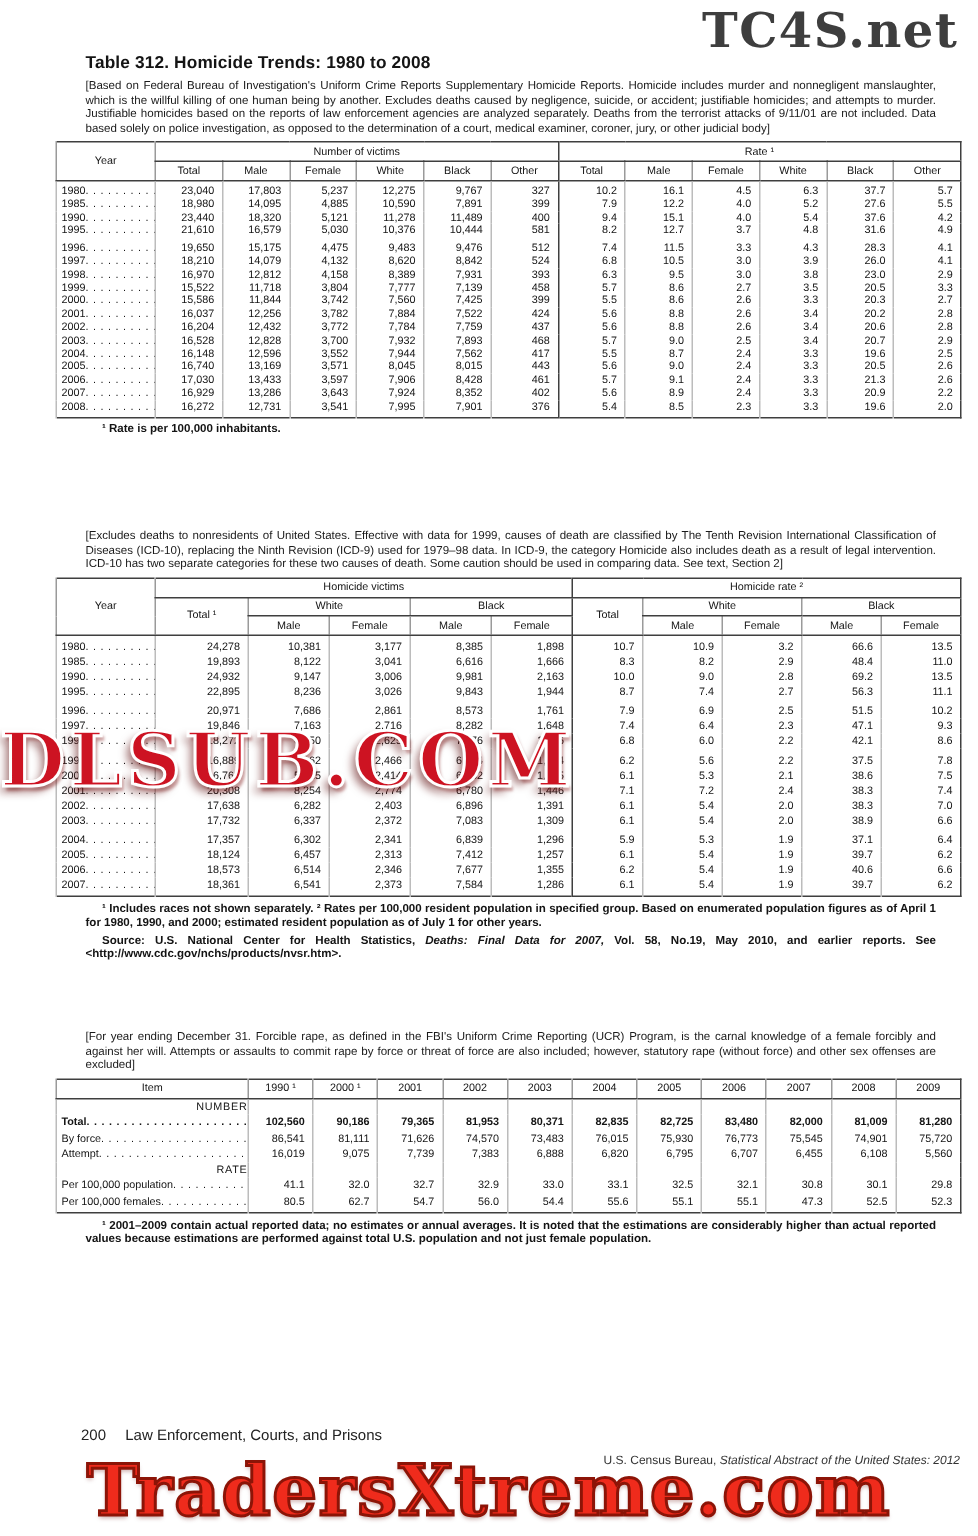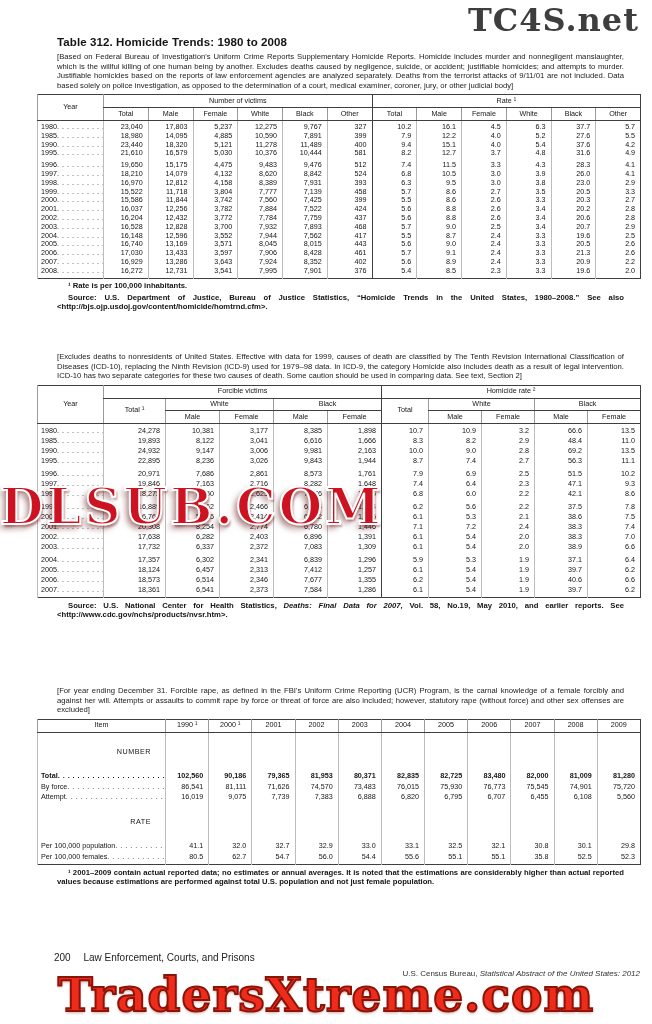--- a/index.html
+++ b/index.html
@@ -17,21 +17,21 @@
   #t314 td{line-height:10.5px;}
   .t td.stub{text-align:left;padding:0 0 0 3px;overflow:hidden;white-space:nowrap;}
   .t tr.gap td{padding-top:3px;}
   .t tbody tr:first-child td{padding-top:2px;}
   .t tbody tr:last-child td{padding-bottom:2px;}
   .dots{letter-spacing:.5px;}
   #t312 td:nth-child(8){border-left:1px solid #3f3f3f;}
   #t313 td:nth-child(7){border-left:1px solid #3f3f3f;}
   .maj{border-left:1px solid #3f3f3f !important;}
   .fn{font-size:7.7px;line-height:9.4px;margin:2.5px 0 0 0;text-indent:11px;text-align:justify;font-weight:bold;}
-  .sectlabel{text-align:center;letter-spacing:.5px;padding:14px !important;}
+  .sectlabel{text-align:center;letter-spacing:.5px;padding:0 !important;}
   .boldrow td{font-weight:bold;}
   #footer-left{position:absolute;left:54px;top:952px;font-size:10px;color:#222;}
   #footer-left span{margin-right:10px;}
   #footer-right{position:absolute;right:12px;top:969px;font-size:8px;color:#333;z-index:1;margin-left:36px;}
   #wm-top{position:absolute;top:1px;right:13px;font-family:"DejaVu Serif",serif;font-weight:bold;font-size:32px;color:#3e3e3e;letter-spacing:1px;z-index:5;}
   #wm-mid{position:absolute;top:477px;left:0;width:100%;text-align:left;font-family:"DejaVu Serif",serif;font-weight:bold;font-size:50px;letter-spacing:3px;color:#cd1322;-webkit-text-stroke:2px #ffffff;text-shadow:-3px 4px 6px rgba(90,10,10,.55),2px 3px 2px rgba(120,0,0,.35);z-index:6;}
   #wm-bottom{position:absolute;bottom:2px;left:0;width:100%;text-align:center;font-family:"DejaVu Serif",serif;font-weight:bold;font-size:47px;letter-spacing:1px;color:#ef2b1c;-webkit-text-stroke:2px #8c1407;text-shadow:0 2px 3px rgba(100,10,0,.35);z-index:6;}
 </style>
 </head>
 <body>
@@ -317,37 +317,36 @@
           <td class="num">5.4</td>
           <td class="num">8.5</td>
           <td class="num">2.3</td>
           <td class="num">3.3</td>
           <td class="num">19.6</td>
           <td class="num">2.0</td>
         </tr>
       </tbody>
   </table>
   <p class="fn">¹ Rate is per 100,000 inhabitants.</p>
-  <p class="fn">Source: U.S. Department of Justice, Bureau of Justice Statistics, “Homicide Trends in the United States, 1980–2008.” See also &lt;http://bjs.ojp.usdoj.gov/content/homicide/homtrnd.cfm&gt;.</p>
 </div>
 
 <div class="sec" id="sec313">
   <p class="note">[Excludes deaths to nonresidents of United States. Effective with data for 1999, causes of death are classified by The Tenth Revision International Classification of Diseases (ICD-10), replacing the Ninth Revision (ICD-9) used for 1979–98 data. In ICD-9, the category Homicide also includes death as a result of legal intervention. ICD-10 has two separate categories for these two causes of death. Some caution should be used in comparing data. See text, Section 2]</p>
   <table class="t" id="t313">
     <colgroup>
       <col style="width:66px">
         <col style="width:62px">
         <col span="4" style="width:54px">
         <col style="width:47px">
         <col span="4" style="width:53px">
     </colgroup>
     <thead>
       <tr>
         <th rowspan="3">Year</th>
-        <th colspan="5">Forcible victims</th>
+        <th colspan="5">Homicide victims</th>
         <th colspan="5" class="maj">Homicide rate ²</th>
       </tr>
       <tr>
         <th rowspan="2">Total ¹</th>
         <th colspan="2">White</th>
         <th colspan="2">Black</th>
         <th rowspan="2" class="maj">Total</th>
         <th colspan="2">White</th>
         <th colspan="2">Black</th>
       </tr>
@@ -566,20 +565,21 @@
           <td class="num">7,584</td>
           <td class="num">1,286</td>
           <td class="num">6.1</td>
           <td class="num">5.4</td>
           <td class="num">1.9</td>
           <td class="num">39.7</td>
           <td class="num">6.2</td>
         </tr>
       </tbody>
   </table>
+  <p class="fn">¹ Includes races not shown separately. ² Rates per 100,000 resident population in specified group. Based on enumerated population figures as of April 1 for 1980, 1990, and 2000; estimated resident population as of July 1 for other years.</p>
   <p class="fn"><span>Source: U.S. National Center for Health Statistics, </span><i>Deaths: Final Data for 2007,</i><span> Vol. 58, No.19, May 2010, and earlier reports. See &lt;http://www.cdc.gov/nchs/products/nvsr.htm&gt;.</span></p>
 </div>
 
 <div class="sec" id="sec314">
   <p class="note">[For year ending December 31. Forcible rape, as defined in the FBI's Uniform Crime Reporting (UCR) Program, is the carnal knowledge of a female forcibly and against her will. Attempts or assaults to commit rape by force or threat of force are also included; however, statutory rape (without force) and other sex offenses are excluded]</p>
   <table class="t" id="t314">
     <colgroup>
         <col style="width:128px">
         <col span="11" style="width:43.18px">
       </colgroup>
@@ -687,21 +687,21 @@
         <tr>
           <td class="stub"><span class="yv">Per 100,000 females</span><span class="dots">. . . . . . . . . . . . . . . . . . . . . . . .</span></td>
           <td class="num">80.5</td>
           <td class="num">62.7</td>
           <td class="num">54.7</td>
           <td class="num">56.0</td>
           <td class="num">54.4</td>
           <td class="num">55.6</td>
           <td class="num">55.1</td>
           <td class="num">55.1</td>
-          <td class="num">35.8</td>
+          <td class="num">47.3</td>
           <td class="num">52.5</td>
           <td class="num">52.3</td>
         </tr>
       </tbody>
   </table>
   <p class="fn">¹ 2001–2009 contain actual reported data; no estimates or annual averages. It is noted that the estimations are considerably higher than actual reported values because estimations are performed against total U.S. population and not just female population.</p>
 </div>
 
 <div id="footer-left">
   <span>200</span>

